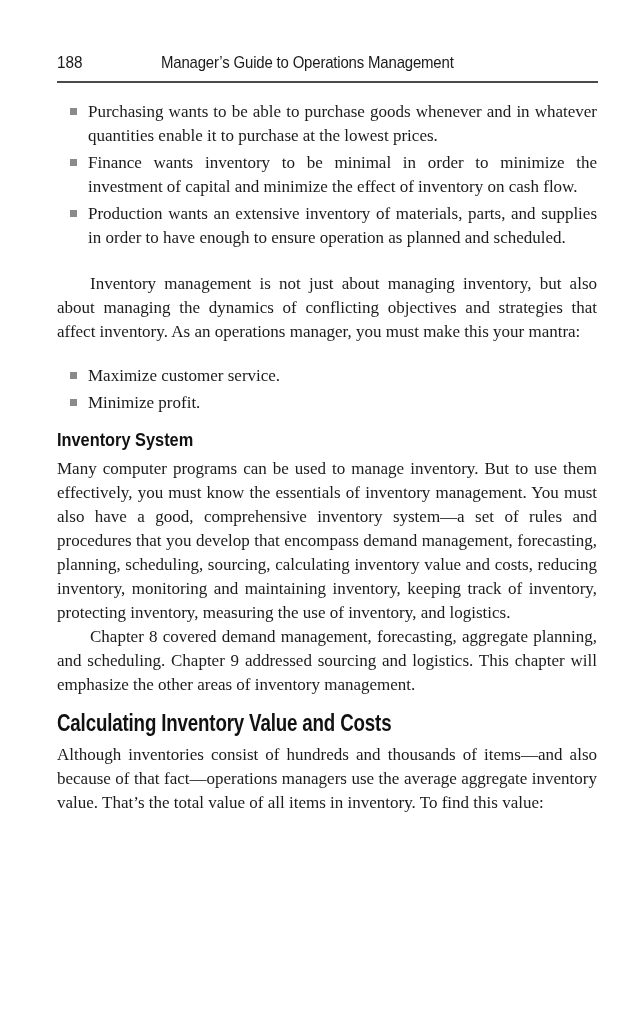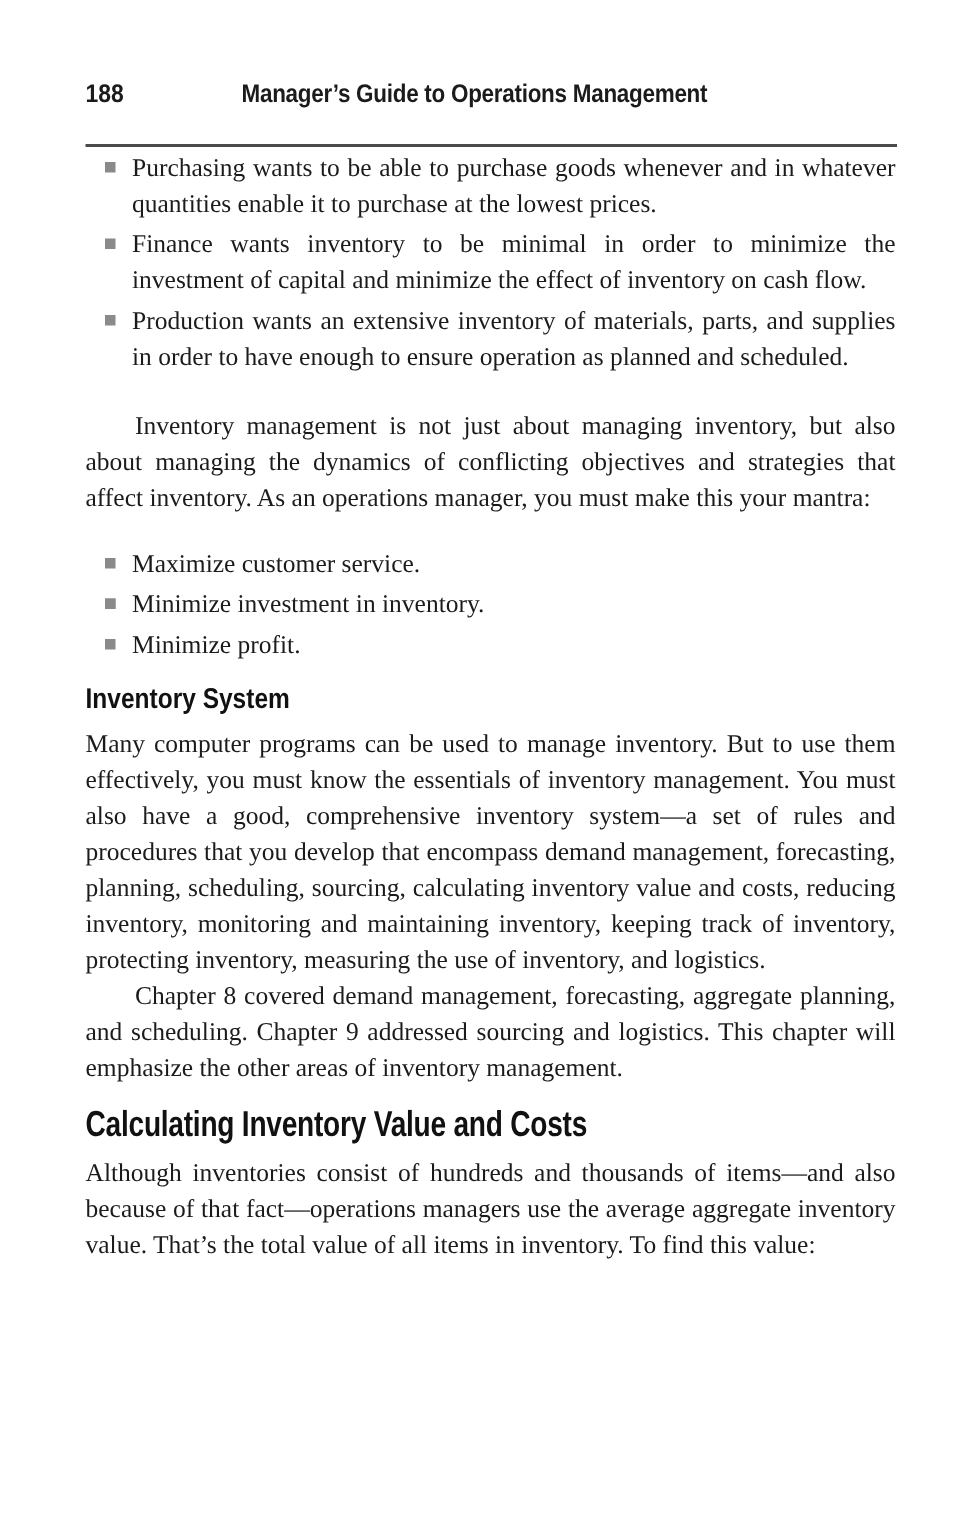--- a/index.html
+++ b/index.html
@@ -8,24 +8,24 @@
     width:640px;height:1024px;
     background:#ffffff;
     overflow:hidden;
     font-family:"Liberation Serif", serif;
     color:#1b1b1b;
   }
   
   .header{
     position:absolute;
     top:53px;left:57px;width:541px;
-    padding-bottom:23px;
+    padding-bottom:8px;
     border-bottom:2px solid #4a4a4a;
     font-family:"Liberation Sans", sans-serif;
-    font-weight:bold;
+    font-weight:normal;
     font-size:17px;
     white-space:nowrap;
   }
   .header .pgnum{
     display:inline-block;
     transform:scaleX(0.9);
     transform-origin:left center;
   }
   .header .rtitle{
     display:inline-block;
@@ -112,24 +112,20 @@
     <div class="bullet-list mantra-list">
       <div class="bullet-item">
         <span class="bullet-sq"></span>
         <span>Maximize customer service.</span>
       </div>
       <div class="bullet-item">
         <span class="bullet-sq"></span>
       </div>
       <div class="bullet-item">
         <span class="bullet-sq"></span>
-        <span>Minimize investment in inventory.</span>
-      </div>
-      <div class="bullet-item">
-        <span class="bullet-sq"></span>
         <span>Minimize profit.</span>
       </div>
     </div>
 
     <h2 class="sec-heading">Inventory System</h2>
 
     <p class="para">Many computer programs can be used to manage inventory. But to use them effectively, you must know the essentials of inventory management. You must also have a good, comprehensive inventory system—a set of rules and procedures that you develop that encompass demand management, forecasting, planning, scheduling, sourcing, calculating inventory value and costs, reducing inventory, monitoring and maintaining inventory, keeping track of inventory, protecting inventory, measuring the use of inventory, and logistics.</p>
 
     <p class="para indent">Chapter 8 covered demand management, forecasting, aggregate planning, and scheduling. Chapter 9 addressed sourcing and logistics. This chapter will emphasize the other areas of inventory management.</p>
 

